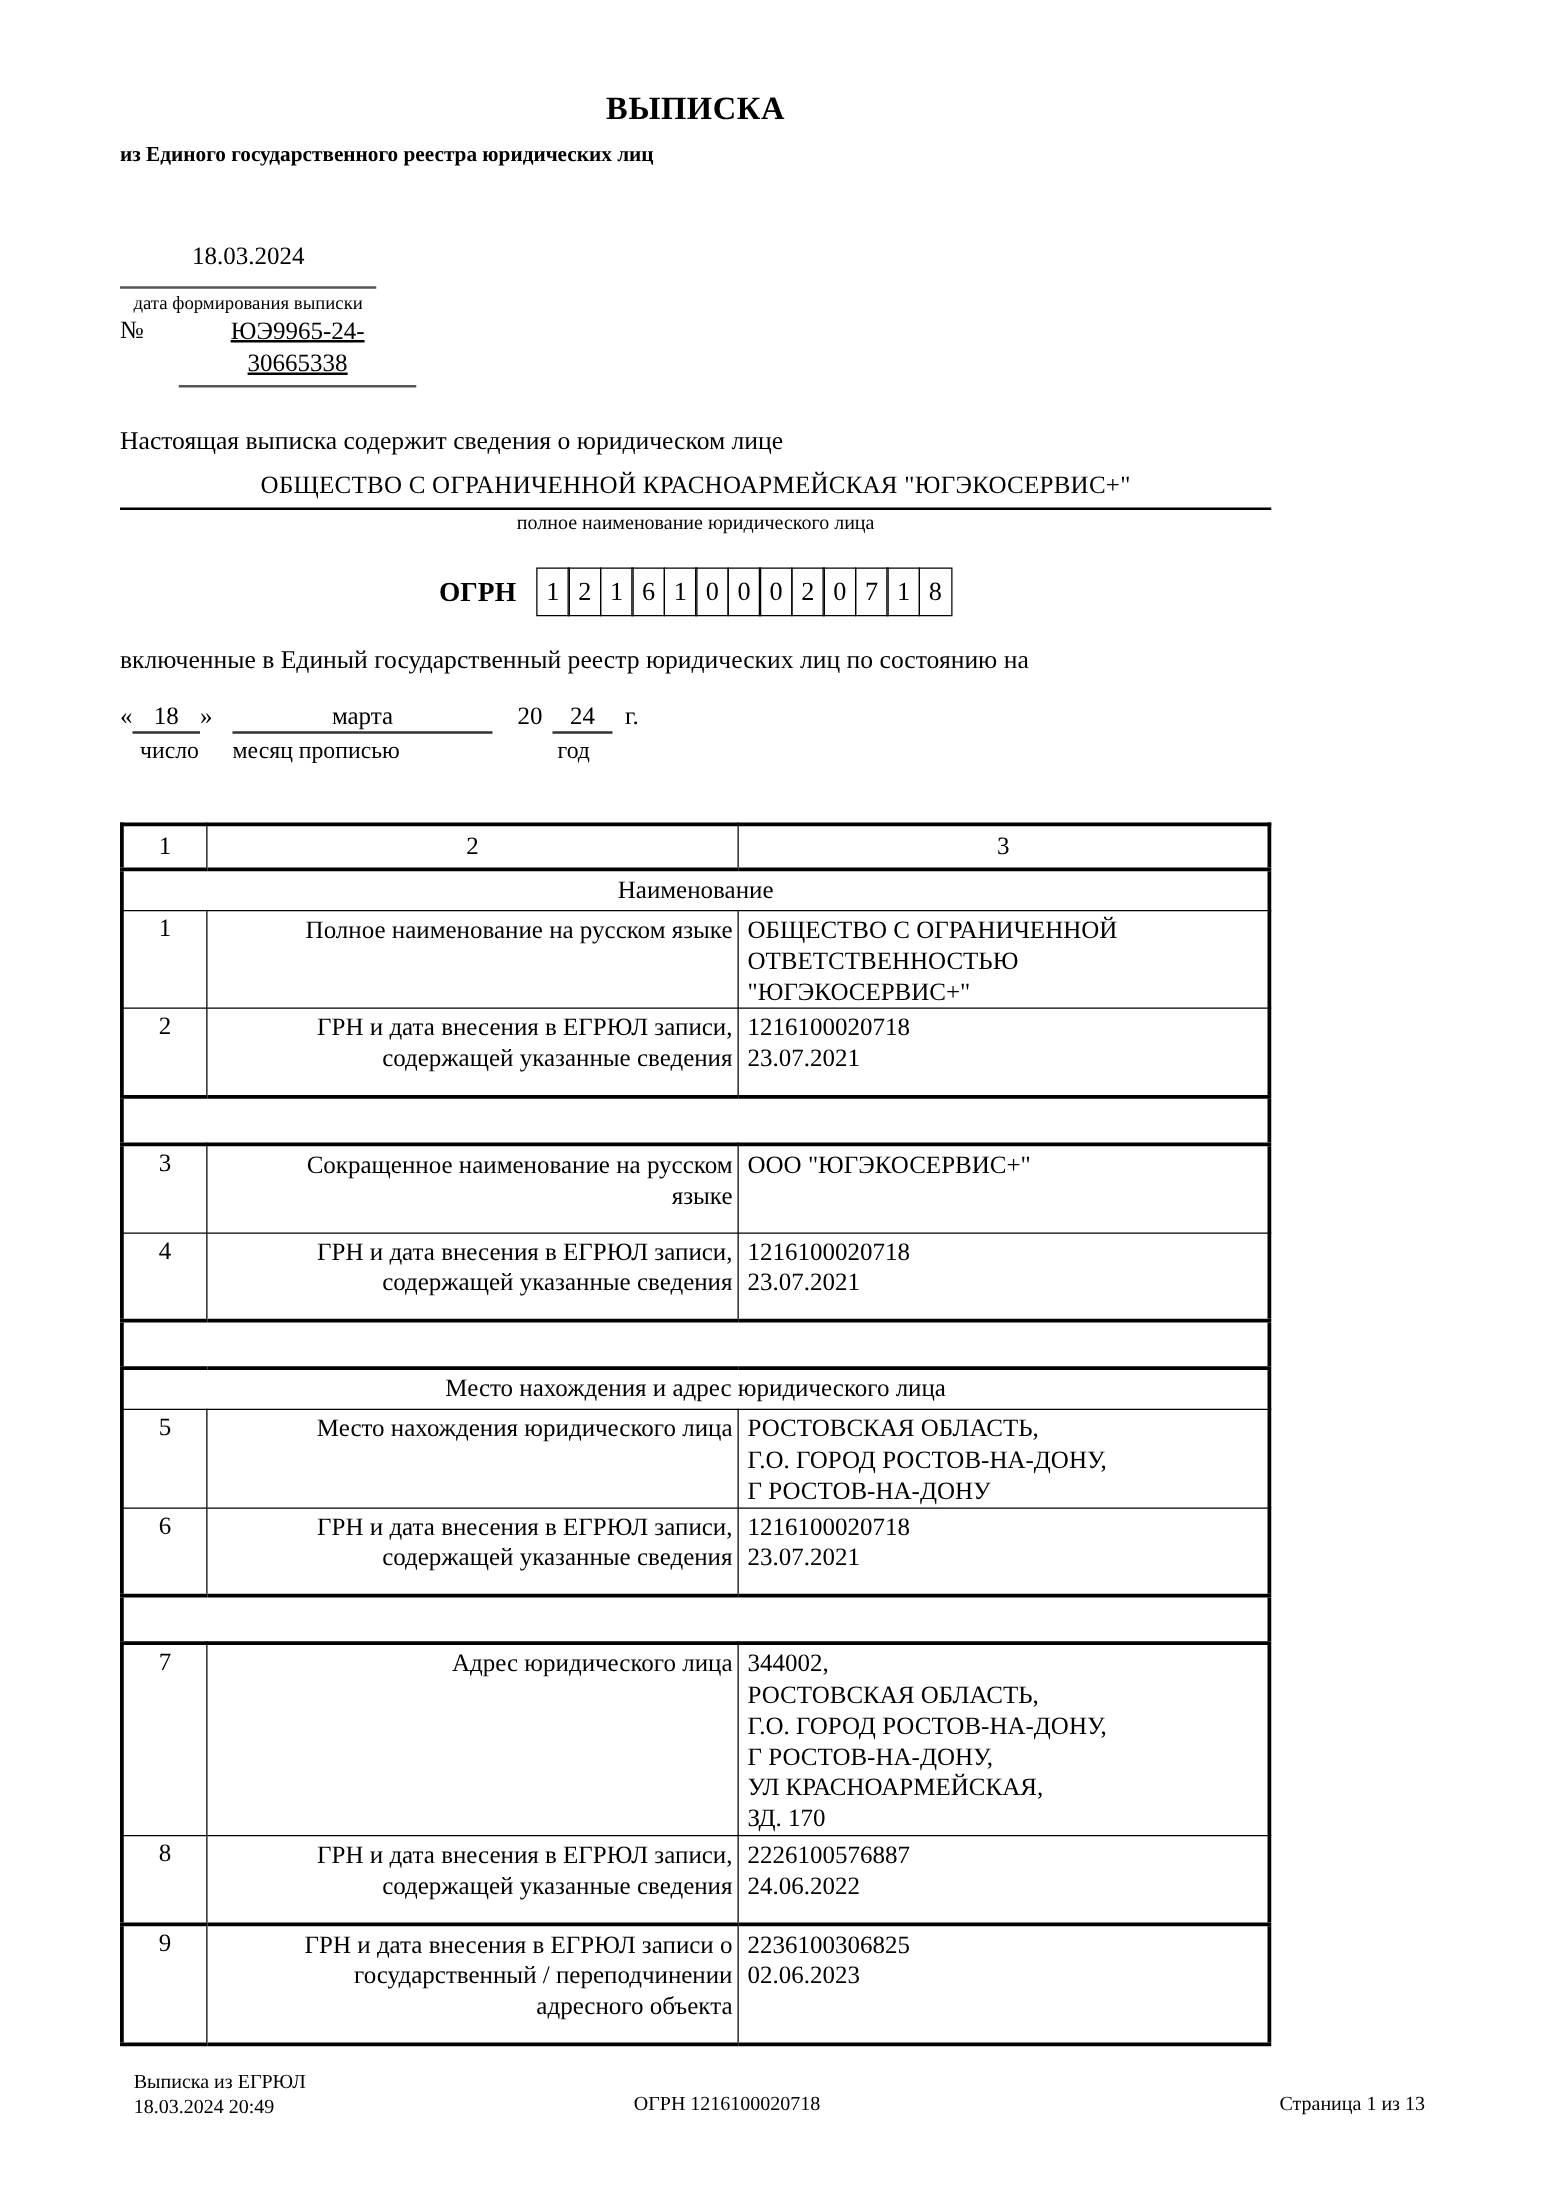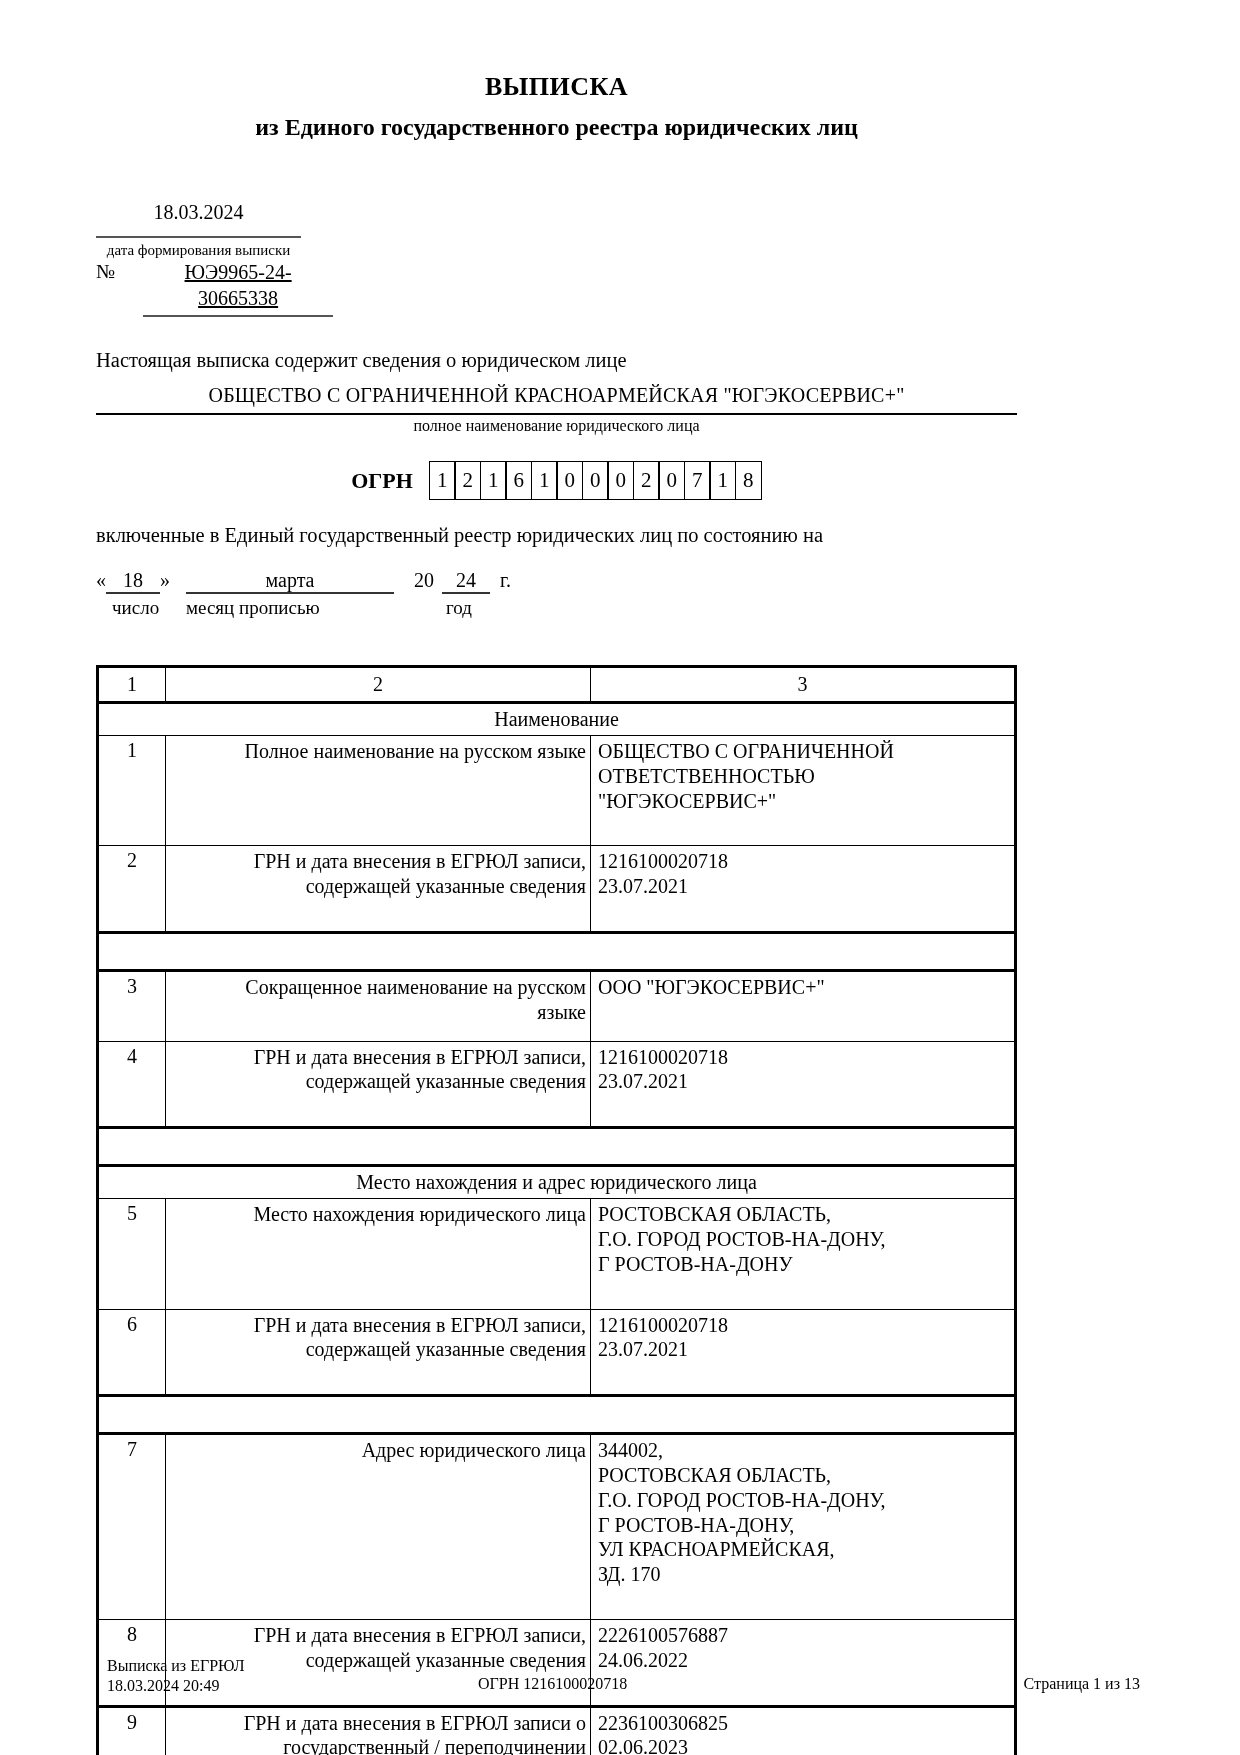--- a/index.html
+++ b/index.html
@@ -2,21 +2,21 @@
 <html><head>
 <meta charset="utf-8">
 <style>
   * { margin:0; padding:0; box-sizing:border-box; }
   html,body { width:1240px; height:1755px; background:#ffffff; overflow:hidden; }
   body { font-family:"Liberation Serif","DejaVu Serif",serif; color:#000; position:relative; }
   .page { position:absolute; inset:0; }
   .content { position:absolute; left:96px; top:0; width:921px; }
 
   .doc-title { text-align:center; font-weight:bold; font-size:26px; margin-top:72px; letter-spacing:0.5px; }
-  .doc-subtitle { text-align:center; font-weight:bold; font-size:24px; margin-top:12px; }
+  .doc-subtitle { font-weight:bold; font-size:17px; margin-top:12px; }
 
   .ref-row { display:flex; justify-content:space-between; align-items:flex-start; margin-top:60px;flex-direction:column; }
   .date-block { width:205px; }
   .date-value { text-align:center; font-size:20px; padding-bottom:12px; border-bottom:2.5px solid #555; }
   .date-caption { font-size:15px; text-align:center; margin-top:4px; white-space:nowrap; }
   .num-block { display:flex; align-items:flex-start; }
   .num-sign { font-size:20px; margin-right:28px; padding-top:1px; }
   .num-value { width:190px; text-align:center; font-size:20px; line-height:1.3; border-bottom:2.5px solid #555; padding-bottom:4px;text-decoration:underline; }
 
   .lead { font-size:20.5px; margin-top:32px; }
@@ -42,29 +42,29 @@
   .year-grp { margin-left:20px; }
   .year-box { display:inline-block; width:48px; margin-left:8px; }
   .year-suffix { margin-left:10px; }
   .year-grp .asof-caption { margin-left:32px; width:48px; }
 
   table.register { border-collapse:collapse; width:100%; margin-top:46px; border:3px solid #000; }
   table.register th, table.register td { border:1.5px solid #000; vertical-align:top; font-weight:normal; }
   table.register th { font-size:20px; text-align:center; padding:5px 4px; border-bottom:3px solid #000; }
   td.cell-num { width:68px; text-align:center; font-size:20px; padding:3px 2px; }
   td.cell-name { width:425px; font-size:20px; line-height:1.24; padding:3px 4px 16px 7px;text-align:right; }
-  td.cell-value { font-size:20px; line-height:1.24; padding:3px 4px 32px 7px; }
+  td.cell-value { font-size:20px; line-height:1.24; padding:3px 4px 0 7px; }
   tr.thick td { border-bottom-width:3px; }
   td.cell-section { text-align:center; font-weight:bold; font-size:20px; padding:4px;
                     border-top:3px solid #000; border-bottom:3px solid #000; }
   tr.spacer td { height:38px; border-top:3px solid #000; border-bottom:3px solid #000; }
 
   .footer { position:absolute; left:107px; right:100px; top:1656px; font-size:16px; }
   .footer-left { line-height:1.22; }
-  .footer-center { position:absolute; left:371px; top:19px;font-family:Liberation Serif, serif; }
+  .footer-center { position:absolute; left:400px; top:19px;font-family:Liberation Serif, serif; }
   .footer-right { position:absolute; right:0; top:19px; }
 </style>
 </head>
 <body>
 
 <div class="page">
   <div class="content">
 
     <div class="doc-title">ВЫПИСКА</div>
     <div class="doc-subtitle">из Единого государственного реестра юридических лиц</div>

